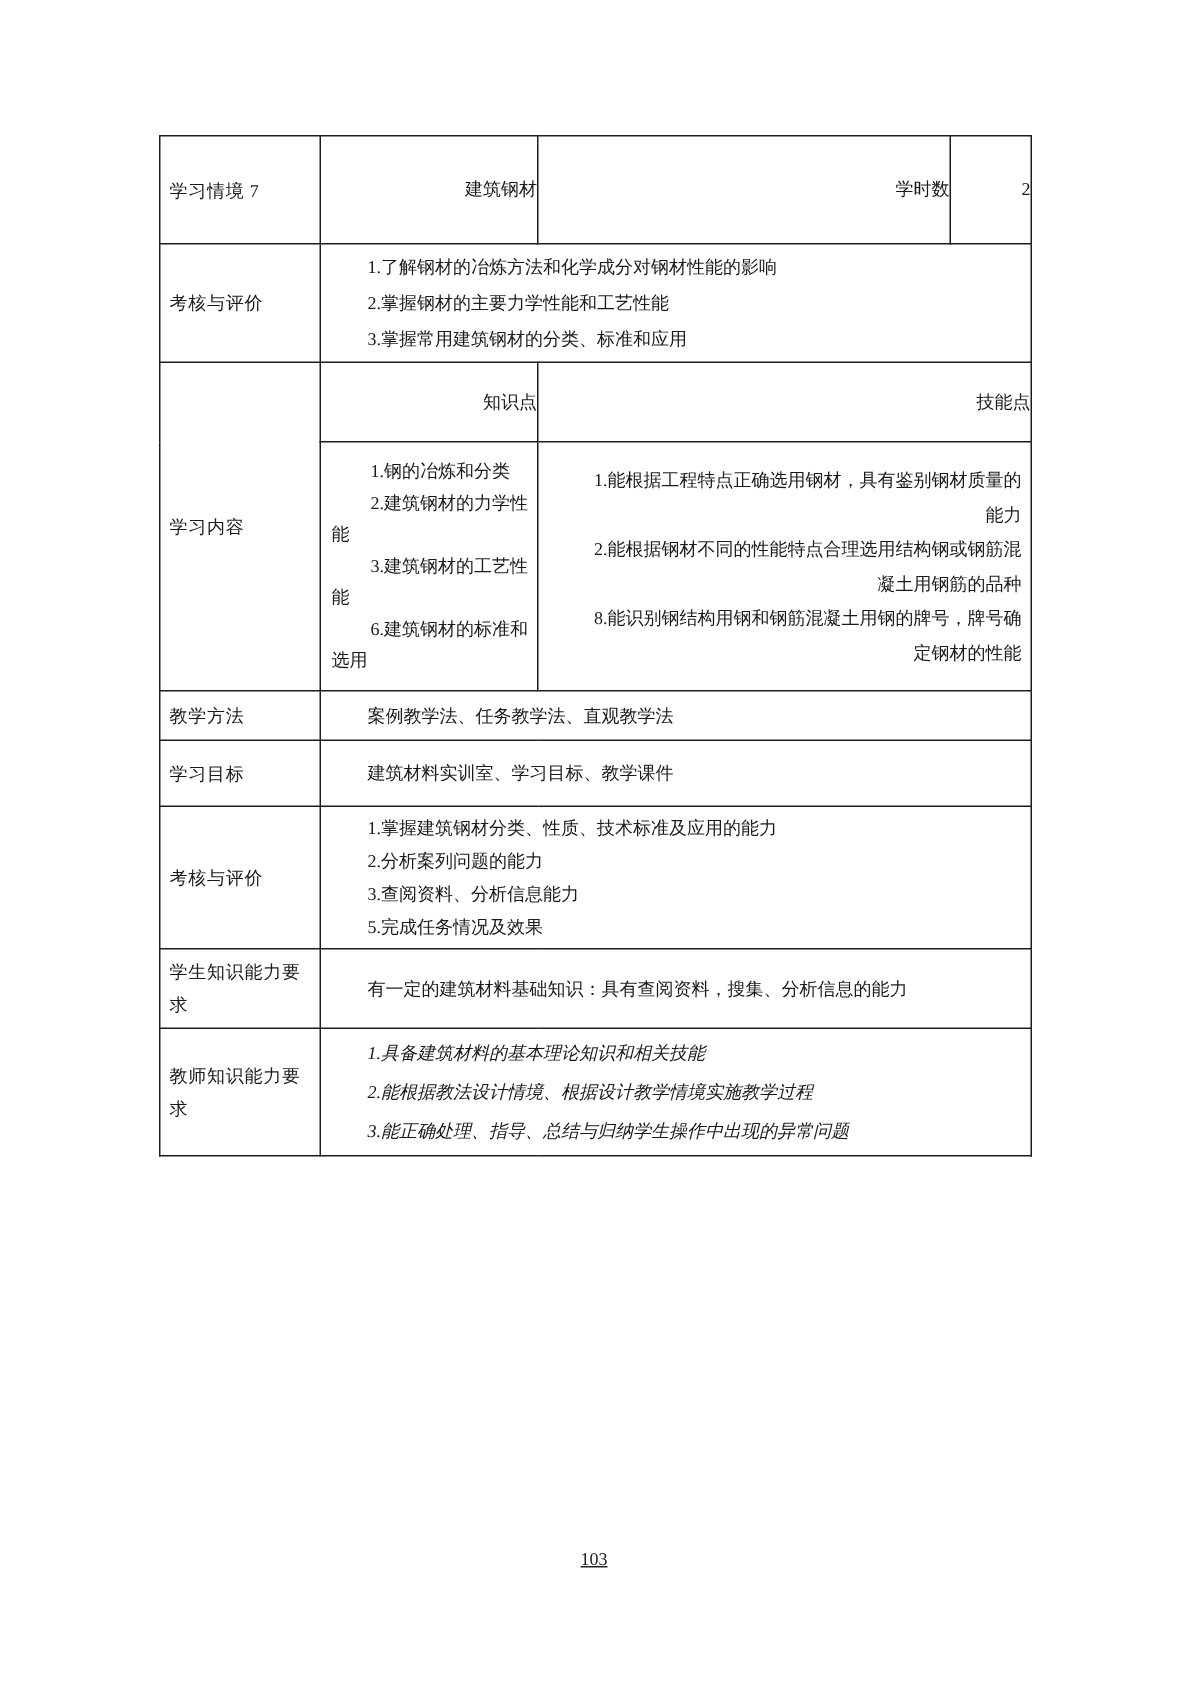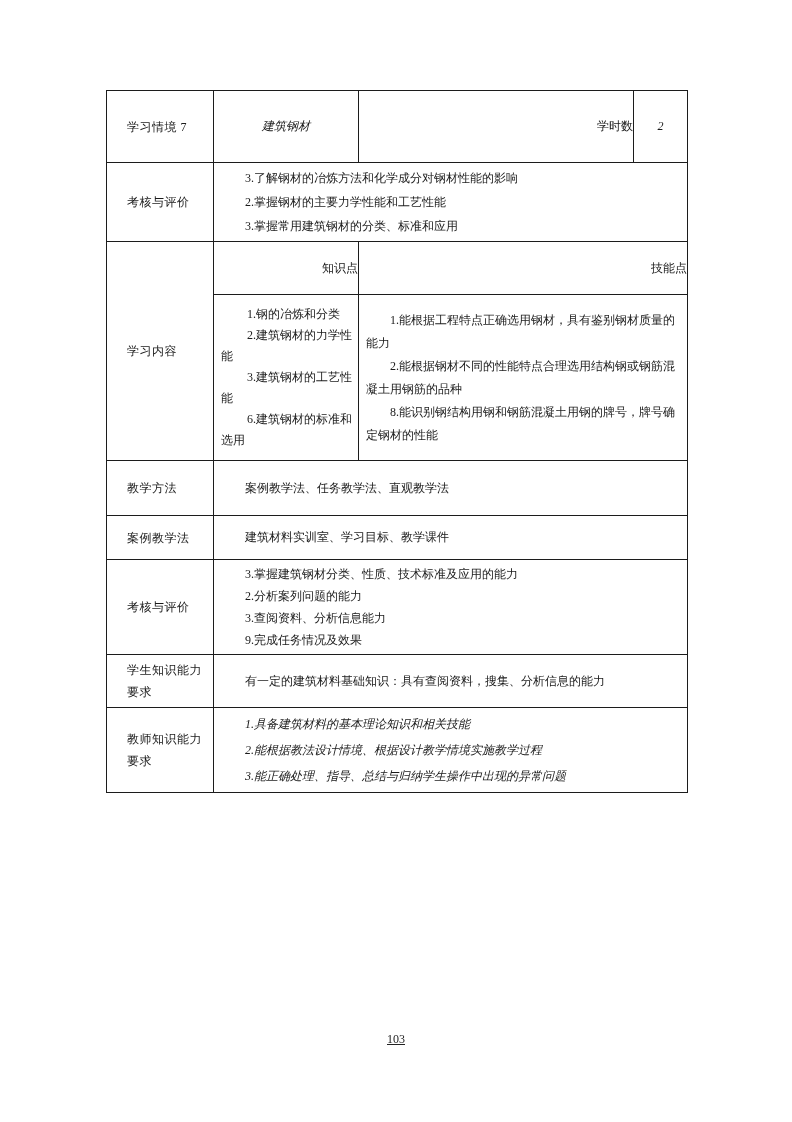--- a/index.html
+++ b/index.html
@@ -20,39 +20,39 @@
   .doc-table td, .doc-table th {
     border: 1.5px solid #1c1c1c;
     font-weight: normal;
     font-size: 12px;
     vertical-align: middle;
     overflow: hidden;
   }
   .label-cell {
     font-weight: bold;
     font-size: 13px;
-    padding: 4px 4px 4px 20px;
+    padding: 4px 4px 4px 6px;
     line-height: 22px;
     letter-spacing: 0.5px;
   }
-  .center-cell { text-align: center; font-style: italic; }
+  .center-cell { text-align: right; }
   .head-cell {
     text-align: right;
     font-weight: bold;
     font-size: 13px;
   }
   .content-cell { padding: 3px 6px 3px 7px; }
   .content-cell p {
     line-height: 24px;
     text-indent: 24px;
     white-space: normal;
   }
   .knowledge-cell { padding: 2px 0 2px 7px; vertical-align: middle; }
   .knowledge-cell p { line-height: 21px; text-indent: 26px; }
-  .skills-cell { padding: 2px 6px 2px 7px; }
+  .skills-cell { padding: 2px 6px 2px 7px; text-align: right; }
   .skills-cell p { line-height: 23px; text-indent: 24px; }
   .assess-cell p { line-height: 22px; }
   .teacher-cell p { line-height: 26px; font-style: italic; }
   .single-line { text-indent: 24px; font-size: 12px; }
   .page-number {
     position: absolute;
     left: 0; right: 0;
     top: 1032px;
     text-align: center;
     font-size: 12px;
@@ -75,21 +75,21 @@
       <tr style="height:72px">
     <td class="label-cell">学习情境 7</td>
     <td class="center-cell">建筑钢材</td>
     <td class="head-cell">学时数</td>
     <td class="center-cell">2</td>
   </tr>
 
   <tr style="height:73px">
     <td class="label-cell">考核与评价</td>
     <td class="content-cell" colspan="3">
-      <p>3.了解钢材的冶炼方法和化学成分对钢材性能的影响</p>
+      <p>1.了解钢材的冶炼方法和化学成分对钢材性能的影响</p>
       <p>2.掌握钢材的主要力学性能和工艺性能</p>
       <p>3.掌握常用建筑钢材的分类、标准和应用</p>
     </td>
   </tr>
 
   <tr style="height:53px">
     <td class="label-cell" rowspan="2">学习内容</td>
     <th class="head-cell">知识点</th>
     <th class="head-cell" colspan="2">技能点</th>
   </tr>
@@ -100,37 +100,37 @@
       <p>3.建筑钢材的工艺性能</p>
       <p>6.建筑钢材的标准和选用</p>
     </td>
     <td class="skills-cell" colspan="2">
       <p>1.能根据工程特点正确选用钢材，具有鉴别钢材质量的能力</p>
       <p>2.能根据钢材不同的性能特点合理选用结构钢或钢筋混凝土用钢筋的品种</p>
       <p>8.能识别钢结构用钢和钢筋混凝土用钢的牌号，牌号确定钢材的性能</p>
     </td>
   </tr>
 
-  <tr style="height:55px">
+  <tr style="height:33px">
     <td class="label-cell">教学方法</td>
     <td class="content-cell single-line" colspan="3">案例教学法、任务教学法、直观教学法</td>
   </tr>
 
   <tr style="height:44px">
-    <td class="label-cell">案例教学法</td>
+    <td class="label-cell">学习目标</td>
     <td class="content-cell single-line" colspan="3">建筑材料实训室、学习目标、教学课件</td>
   </tr>
 
   <tr style="height:89px">
     <td class="label-cell">考核与评价</td>
     <td class="content-cell assess-cell" colspan="3">
-      <p>3.掌握建筑钢材分类、性质、技术标准及应用的能力</p>
+      <p>1.掌握建筑钢材分类、性质、技术标准及应用的能力</p>
       <p>2.分析案列问题的能力</p>
       <p>3.查阅资料、分析信息能力</p>
-      <p>9.完成任务情况及效果</p>
+      <p>5.完成任务情况及效果</p>
     </td>
   </tr>
 
   <tr style="height:48px">
     <td class="label-cell">学生知识能力要求</td>
     <td class="content-cell single-line" colspan="3">有一定的建筑材料基础知识：具有查阅资料，搜集、分析信息的能力</td>
   </tr>
 
   <tr style="height:84px">
     <td class="label-cell">教师知识能力要求</td>

